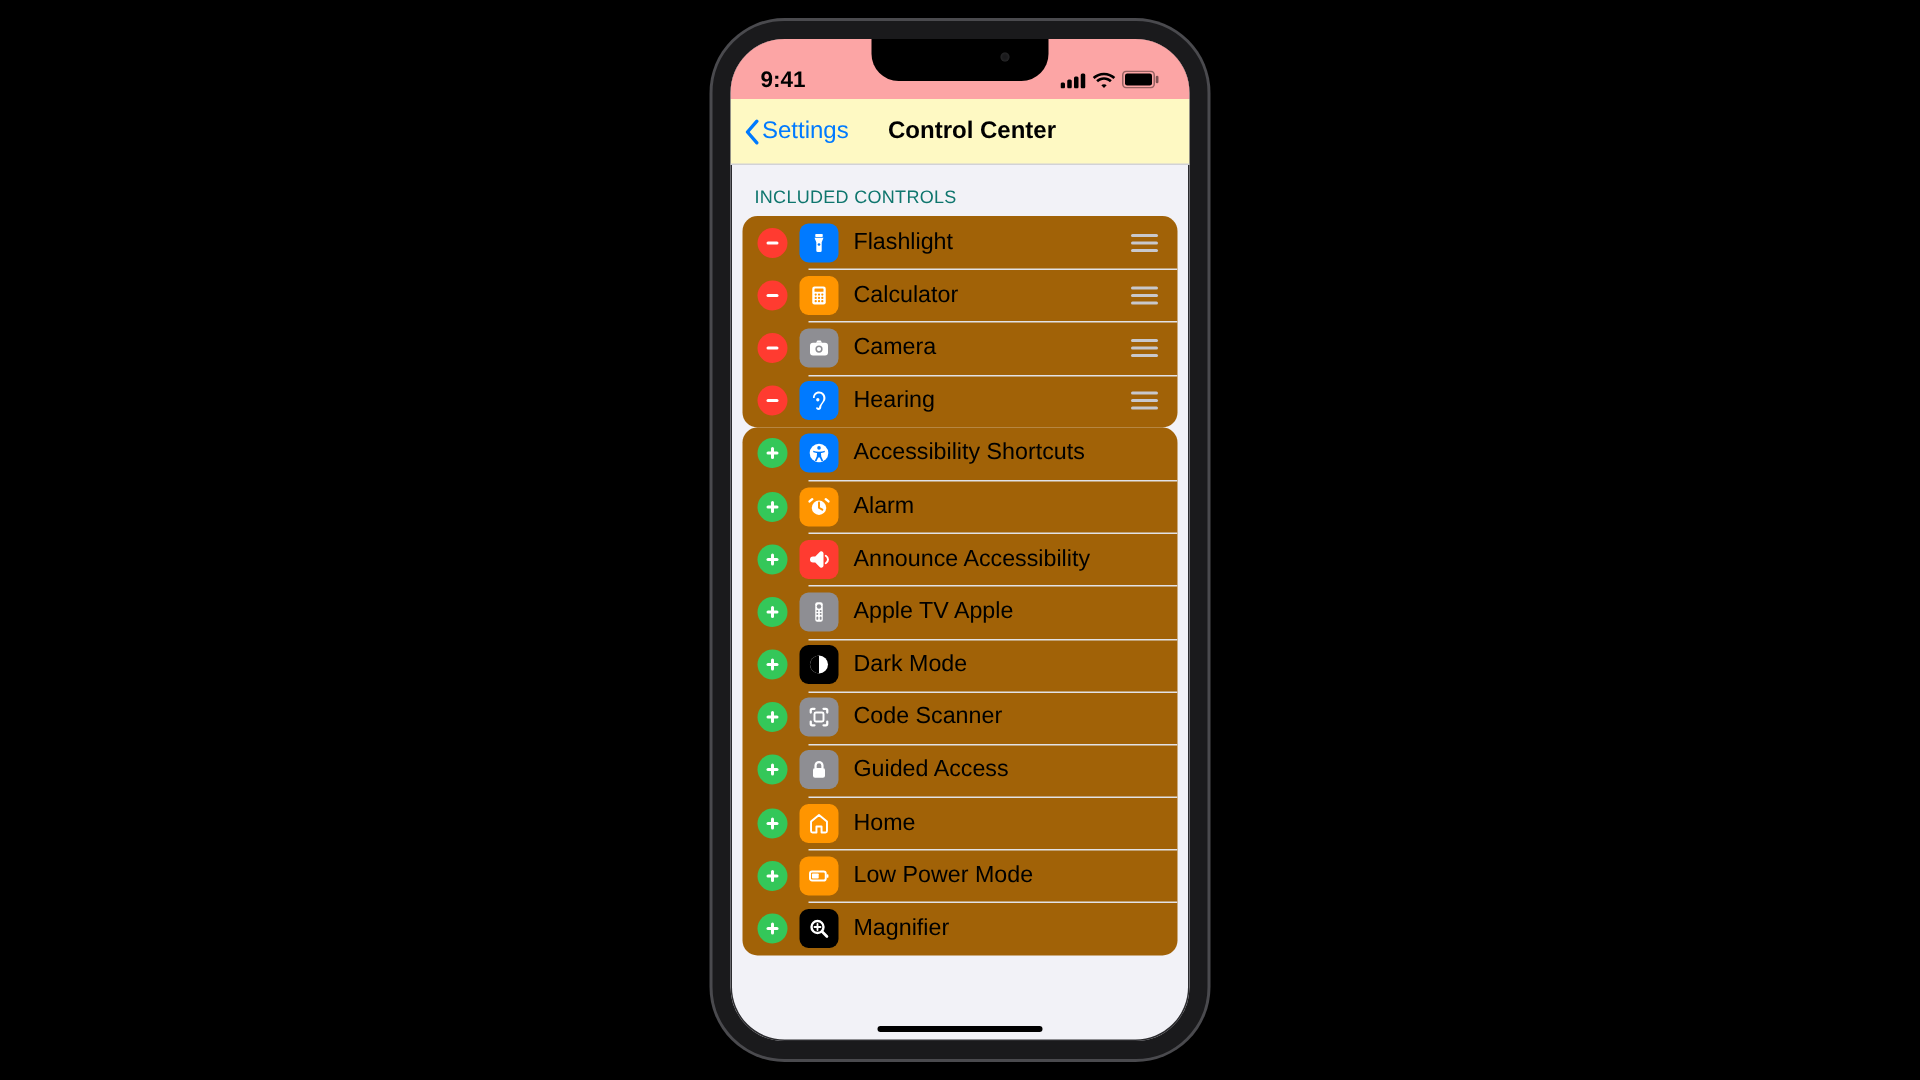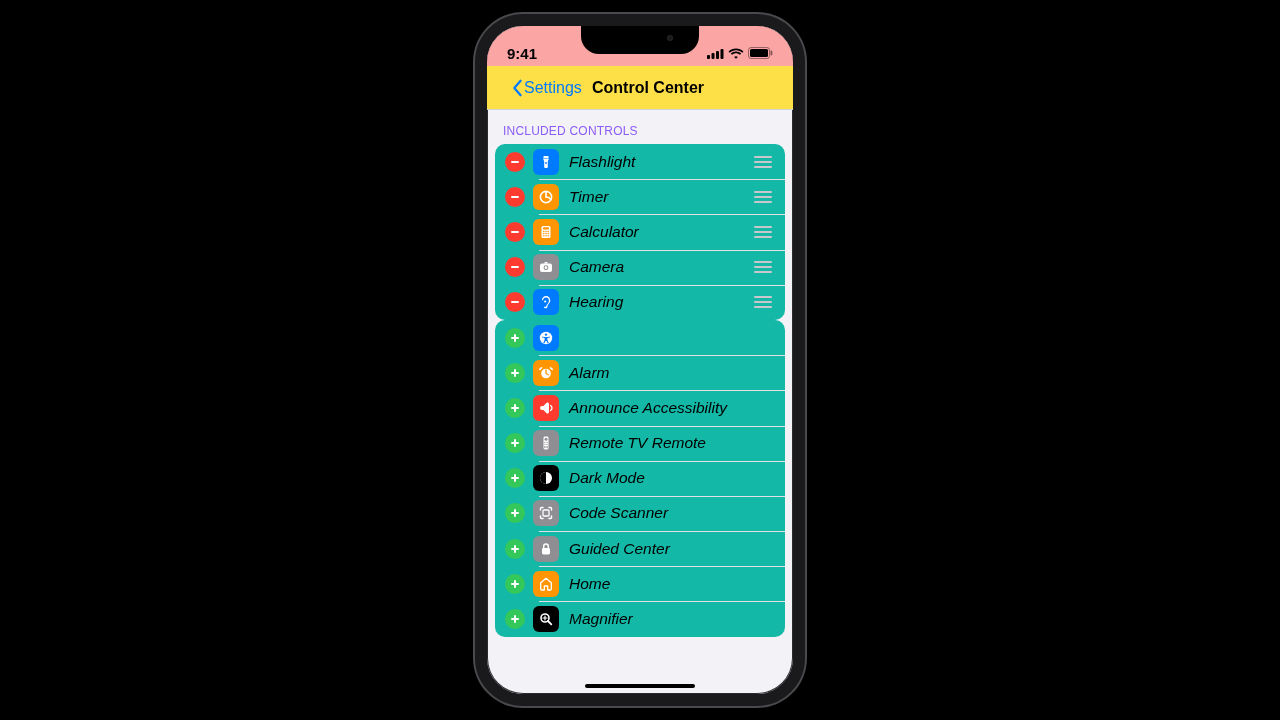--- a/index.html
+++ b/index.html
@@ -33,40 +33,39 @@
   }
   .status-bar {
     height: 40px; display:flex; align-items:center; justify-content:space-between;
     padding: 14px 20px 0; font-size: 15px; font-weight: 600;
     background: #fca5a5;
   }
   .status-right { display:flex; align-items:center; gap:4px; }
   .status-right svg { display:block; }
 
   .nav-bar {
-    height: 44px; background:#fde047; border-bottom:1px solid #d2d2d6;
+    height: 44px; background:#fef9c3; border-bottom:1px solid #d2d2d6;
     display:flex; align-items:center; position:relative;
-    padding: 0 24px;
+    padding: 0 8px;
   }
   .back { display:flex; align-items:center; color:#007aff; font-size:16px; gap:1px; }
   .back svg { width:12px; height:18px; }
   .nav-title {
     position:absolute; left:16px; right:0; text-align:center;
     font-size:16px; font-weight:600; color:#000; pointer-events:none;
   }
 
   .scroll { height: calc(100% - 84px); overflow:hidden; }
   .section-header {
-    font-size:12px; color:#8b5cf6; letter-spacing:0.2px;
+    font-size:12px; color:#0f766e; letter-spacing:0.2px;
     padding: 14px 16px 6px; text-transform: uppercase;
   }
   .group {
-    background:#14b8a6; border-radius:10px; margin: 0 8px;
+    background:#a16207; border-radius:10px; margin: 0 8px;
     overflow:hidden;
-    font-style:italic;
   }
   .row {
     display:flex; align-items:center; height:35.2px;
     padding: 0 10px; position:relative;
   }
   .row + .row::before {
     content:""; position:absolute; top:0; left:44px; right:0;
     height:1px; background:#e2e2e6;
   }
   .action-btn {
@@ -158,38 +157,20 @@
           </div>
         </div>
         <div class="row">
           <div class="action-btn remove">
             <svg viewBox="0 0 10 10">
               <use href="#ic-minus"></use>
             </svg>
           </div>
           <div class="app-icon" style="background: rgb(255, 149, 0); color: rgb(255, 149, 0);">
             <svg viewBox="0 0 16 16">
-              <use href="#ic-timer"></use>
-            </svg>
-          </div>
-          <div class="label">Timer</div>
-          <div class="drag">
-            <span></span>
-            <span></span>
-            <span></span>
-          </div>
-        </div>
-        <div class="row">
-          <div class="action-btn remove">
-            <svg viewBox="0 0 10 10">
-              <use href="#ic-minus"></use>
-            </svg>
-          </div>
-          <div class="app-icon" style="background: rgb(255, 149, 0); color: rgb(255, 149, 0);">
-            <svg viewBox="0 0 16 16">
               <use href="#ic-calculator"></use>
             </svg>
           </div>
           <div class="label">Calculator</div>
           <div class="drag">
             <span></span>
             <span></span>
             <span></span>
           </div>
         </div>
@@ -236,20 +217,21 @@
           <div class="action-btn add">
             <svg viewBox="0 0 10 10">
               <use href="#ic-plus"></use>
             </svg>
           </div>
           <div class="app-icon" style="background: rgb(0, 122, 255); color: rgb(0, 122, 255);">
             <svg viewBox="0 0 16 16">
               <use href="#ic-accessibility"></use>
             </svg>
           </div>
+          <div class="label">Accessibility Shortcuts</div>
         </div>
         <div class="row">
           <div class="action-btn add">
             <svg viewBox="0 0 10 10">
               <use href="#ic-plus"></use>
             </svg>
           </div>
           <div class="app-icon" style="background: rgb(255, 149, 0); color: rgb(255, 149, 0);">
             <svg viewBox="0 0 16 16">
               <use href="#ic-alarm"></use>
@@ -274,21 +256,21 @@
           <div class="action-btn add">
             <svg viewBox="0 0 10 10">
               <use href="#ic-plus"></use>
             </svg>
           </div>
           <div class="app-icon" style="background: rgb(142, 142, 147); color: rgb(142, 142, 147);">
             <svg viewBox="0 0 16 16">
               <use href="#ic-remote"></use>
             </svg>
           </div>
-          <div class="label">Remote TV Remote</div>
+          <div class="label">Apple TV Apple</div>
         </div>
         <div class="row">
           <div class="action-btn add">
             <svg viewBox="0 0 10 10">
               <use href="#ic-plus"></use>
             </svg>
           </div>
           <div class="app-icon" style="background: rgb(0, 0, 0); color: rgb(0, 0, 0);">
             <svg viewBox="0 0 16 16">
               <use href="#ic-darkmode"></use>
@@ -313,34 +295,47 @@
           <div class="action-btn add">
             <svg viewBox="0 0 10 10">
               <use href="#ic-plus"></use>
             </svg>
           </div>
           <div class="app-icon" style="background: rgb(142, 142, 147); color: rgb(142, 142, 147);">
             <svg viewBox="0 0 16 16">
               <use href="#ic-lock"></use>
             </svg>
           </div>
-          <div class="label">Guided Center</div>
+          <div class="label">Guided Access</div>
         </div>
         <div class="row">
           <div class="action-btn add">
             <svg viewBox="0 0 10 10">
               <use href="#ic-plus"></use>
             </svg>
           </div>
           <div class="app-icon" style="background: rgb(255, 149, 0); color: rgb(255, 149, 0);">
             <svg viewBox="0 0 16 16">
               <use href="#ic-home"></use>
             </svg>
           </div>
           <div class="label">Home</div>
+        </div>
+        <div class="row">
+          <div class="action-btn add">
+            <svg viewBox="0 0 10 10">
+              <use href="#ic-plus"></use>
+            </svg>
+          </div>
+          <div class="app-icon" style="background: rgb(255, 149, 0); color: rgb(255, 149, 0);">
+            <svg viewBox="0 0 16 16">
+              <use href="#ic-battery"></use>
+            </svg>
+          </div>
+          <div class="label">Low Power Mode</div>
         </div>
         <div class="row">
           <div class="action-btn add">
             <svg viewBox="0 0 10 10">
               <use href="#ic-plus"></use>
             </svg>
           </div>
           <div class="app-icon" style="background: rgb(0, 0, 0); color: rgb(0, 0, 0);">
             <svg viewBox="0 0 16 16">
               <use href="#ic-magnifier"></use>

